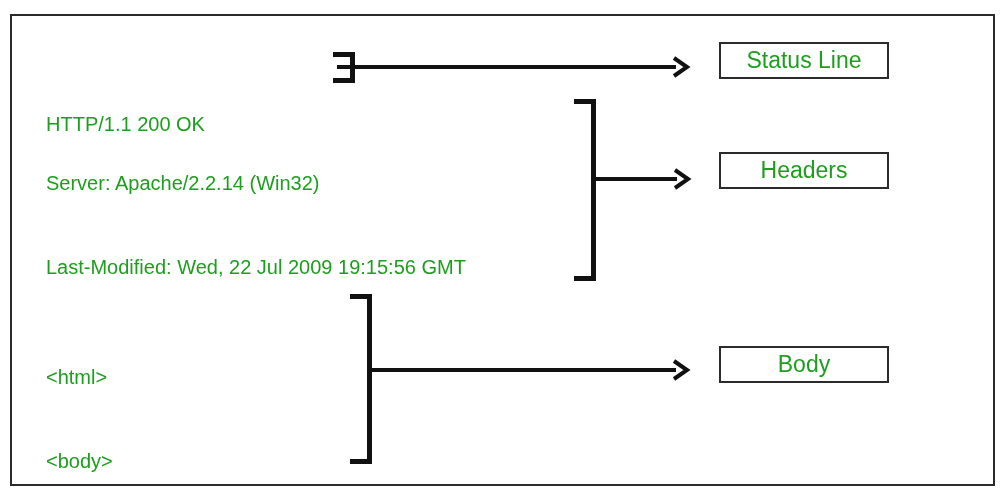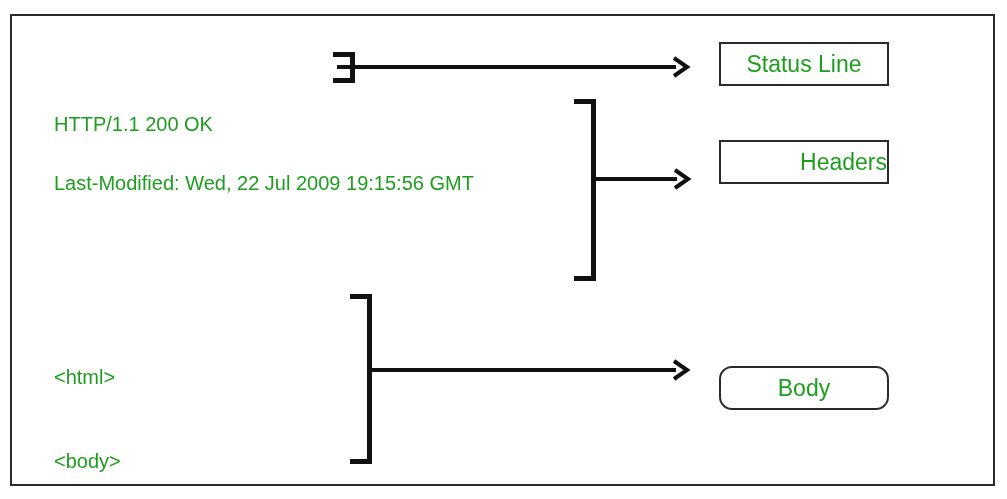--- a/index.html
+++ b/index.html
@@ -27,21 +27,20 @@
     border: 2px solid #2b2b2b;
     box-sizing: border-box;
     background: #ffffff;
   }
   
   .code-block {
     position: absolute;
     color: #1e9e1e;
     font-family: "Liberation Sans", sans-serif;
     white-space: pre;
-    margin-left: 8px;
   }
   .code-line {
     display: block;
     color: #1e9e1e;
   }
   #status-text {
     left: 46px;
     top: 54px;
     font-size: 20px;
     line-height: 28px;
@@ -64,25 +63,25 @@
     border: 2px solid #2b2b2b;
     box-sizing: border-box;
     background: #ffffff;
     color: #1e9e1e;
     font-size: 23px;
     display: flex;
     align-items: center;
     justify-content: center;
     left: 719px;
     width: 170px;
-    height: 44px;
+    height: 37px;
   }
   #box-status { top: 42px; }
-  #box-headers { top: 140px; justify-content: flex-end; }
-  #box-body { top: 366px; border-radius: 13px; }
+  #box-headers { top: 152px; }
+  #box-body { top: 346px; }
 
   
   .bracket {
     position: absolute;
   }
   .bracket .stem {
     position: absolute;
     background: #111111;
     width: 5px;
     left: 0;
@@ -153,20 +152,21 @@
 <body>
 
 <div id="canvas">
   <div id="frame"></div>
 
   <div class="code-block" id="status-text">
     <span class="code-line">HTTP/1.1 200 OK</span>
   </div>
 
   <div class="code-block" id="headers-text">
+    <span class="code-line">Server: Apache/2.2.14 (Win32)</span>
     <span class="code-line">Last-Modified: Wed, 22 Jul 2009 19:15:56 GMT</span>
     
     
   </div>
 
   <div class="code-block" id="body-text">
     <span class="code-line">&lt;html&gt;</span>
     <span class="code-line">&lt;body&gt;</span>
     
     

